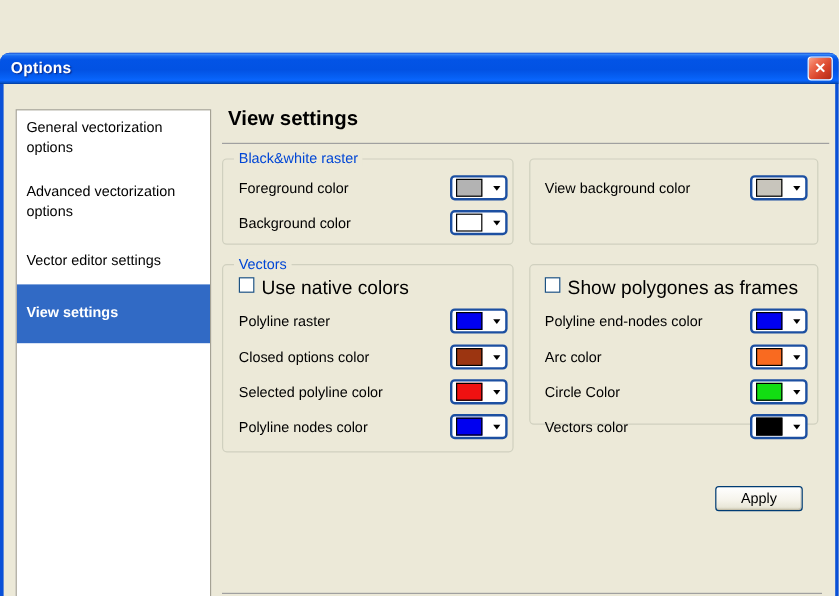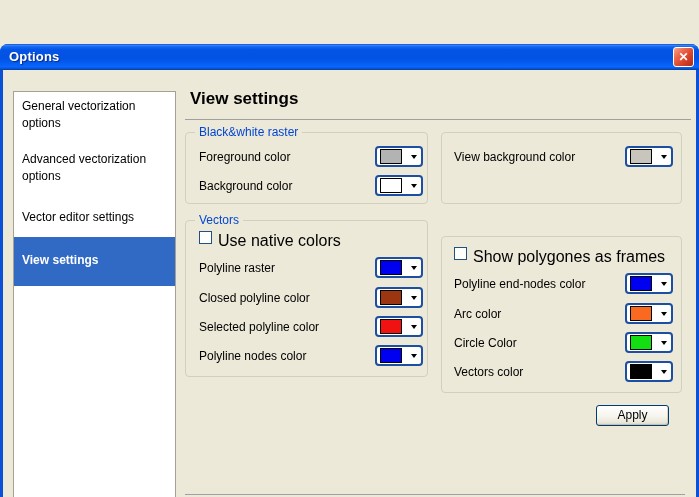--- a/index.html
+++ b/index.html
@@ -25,21 +25,21 @@
   .heading{position:absolute;left:187px;top:19px;font-size:17px;font-weight:bold;color:#000;}
   .hsep{position:absolute;height:1px;background:#A0A0A0;}
   .sep-top{left:182px;top:49px;width:506px;}
   .sep-bottom{left:182px;top:424px;width:500px;}
 
   .groupbox{position:absolute;border:1px solid #D0D0BF;border-radius:4px;box-sizing:border-box;}
   .gb-title{position:absolute;top:-8px;left:9px;background:#ECE9D8;padding:0 4px;font-size:12px;color:#0046D5;line-height:14px;}
   .gb-bw{left:182px;top:62px;width:243px;height:72px;}
   .gb-viewbg{left:438px;top:62px;width:241px;height:72px;}
   .gb-vec-l{left:182px;top:150px;width:243px;height:157px;}
-  .gb-vec-r{left:438px;top:166px;width:241px;height:157px;}
+  .gb-vec-r{left:438px;top:150px;width:241px;height:134px;}
 
   .field-label{position:absolute;font-size:12px;color:#000;white-space:nowrap;}
   .color-btn{position:absolute;width:48px;height:21px;box-sizing:border-box;border:2px solid #1C4FA1;border-radius:4px;background:#fff;
     display:flex;align-items:center;cursor:pointer;}
   .swatch{width:20px;height:13px;border:1px solid #000;margin-left:3px;box-sizing:content-box;}
   .dd-arrow{margin-left:auto;margin-right:4px;width:0;height:0;border-left:3px solid transparent;border-right:3px solid transparent;border-top:4px solid #000;}
 
   .checkbox{position:absolute;width:13px;height:13px;background:#fff;border:1px solid #1D5281;box-sizing:border-box;cursor:pointer;}
   .cb-label{position:absolute;font-size:16px;color:#000;white-space:nowrap;}
 
@@ -103,21 +103,21 @@
 
       <span class="checkbox" style="left:13px;top:10px"></span>
       <span class="cb-label" style="left:32px;top:11px">Use native colors</span>
 
       <span class="field-label" style="left:13px;top:40px">Polyline raster</span>
       <div class="color-btn" style="left:189px;top:36px">
         <span class="swatch" style="background-color: rgb(0, 0, 240);"></span>
         <span class="dd-arrow"></span>
       </div>
 
-      <span class="field-label" style="left:13px;top:70px">Closed polyline color</span>
+      <span class="field-label" style="left:13px;top:70px">Closed options color</span>
       <div class="color-btn" style="left:189px;top:66px">
         <span class="swatch" style="background-color: rgb(156, 53, 17);"></span>
         <span class="dd-arrow"></span>
       </div>
 
       <span class="field-label" style="left:13px;top:99px">Selected polyline color</span>
       <div class="color-btn" style="left:189px;top:95px">
         <span class="swatch" style="background-color: rgb(240, 17, 17);"></span>
         <span class="dd-arrow"></span>
       </div>

